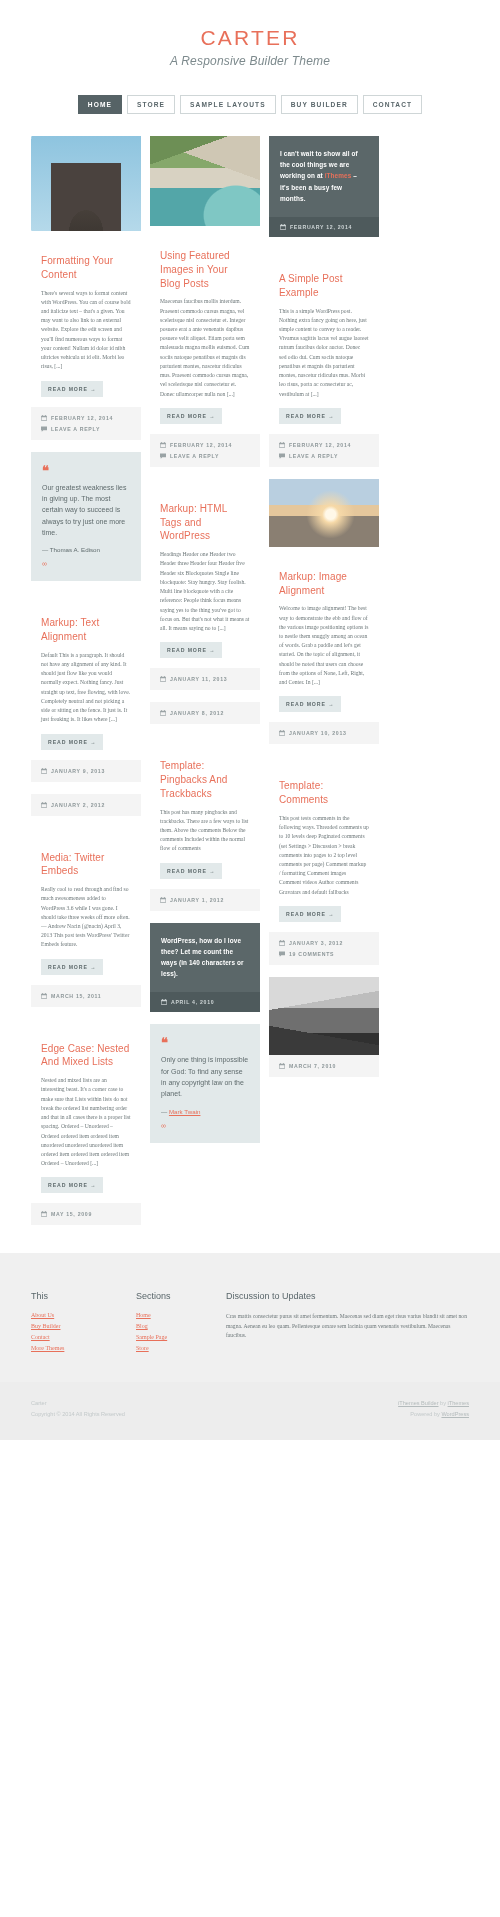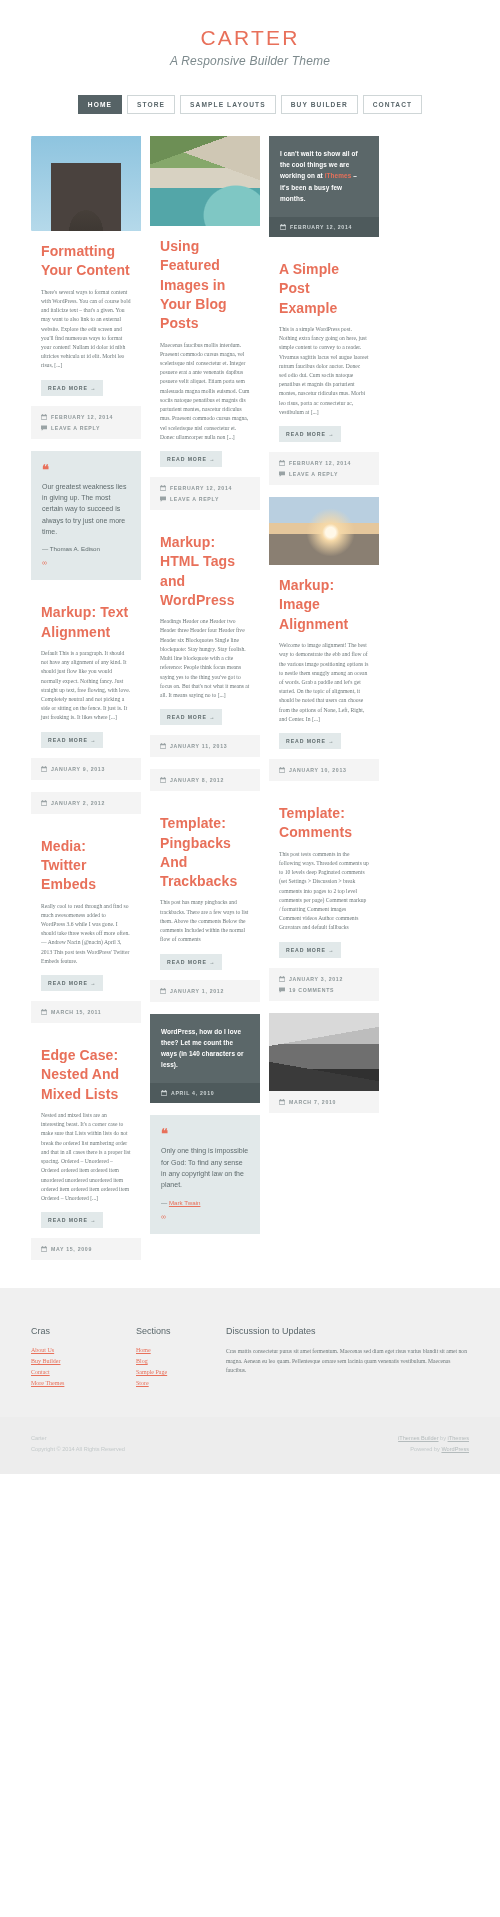--- a/index.html
+++ b/index.html
@@ -35,22 +35,22 @@
   
   .content-wrap { background:#fff; padding:0 0 28px; }
   .columns { display:flex; gap:9px; padding:0 31px; align-items:flex-start; }
   .col { width:110px; flex:0 0 110px; display:flex; flex-direction:column; gap:12px; }
 
   .card { background:#fff; }
   .thumb { width:100%; height:90px; display:block; position:relative; overflow:hidden; }
 
   .card-body { padding:11px 10px 10px; background:#fff; }
   .card-title {
-    color:#e8705a; font-size:14px; line-height:1.38; margin:0 0 7px;
-    font-weight:700; letter-spacing:.1px;
+    color:#e8705a; font-size:10px; line-height:1.38; margin:12px 0 7px;
+    font-weight:400; letter-spacing:.1px;
   }
   .card-text {
     font-family:"Liberation Serif", serif;
     font-size:5.6px; line-height:1.65; color:#6d7779; margin:0;
   }
   .readmore {
     display:inline-block; margin-top:9px; background:#e2e9ea; color:#5f6b6d;
     font-size:5.2px; letter-spacing:.9px; font-weight:700; padding:5px 7px;
     text-decoration:none;
   }
@@ -504,21 +504,21 @@
     </div>
 
   </div>
 
 </div>
 </div>
 
 <footer class="footer">
   <div class="footer-cols">
     <div class="fcol-1">
-      <h3 class="fhead">Cras</h3>
+      <h3 class="fhead">This</h3>
       <a class="flink">About Us</a>
       <a class="flink">Buy Builder</a>
       <a class="flink">Contact</a>
       <a class="flink">More Themes</a>
     </div>
     <div class="fcol-2">
       <h3 class="fhead">Sections</h3>
       <a class="flink">Home</a>
       <a class="flink">Blog</a>
       <a class="flink">Sample Page</a>

